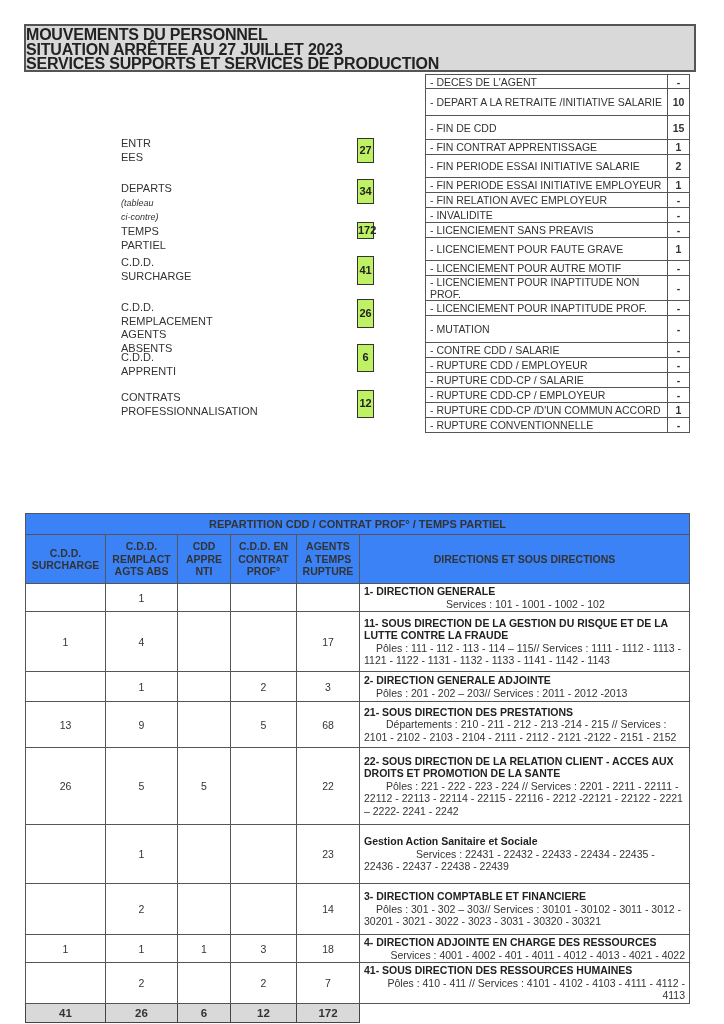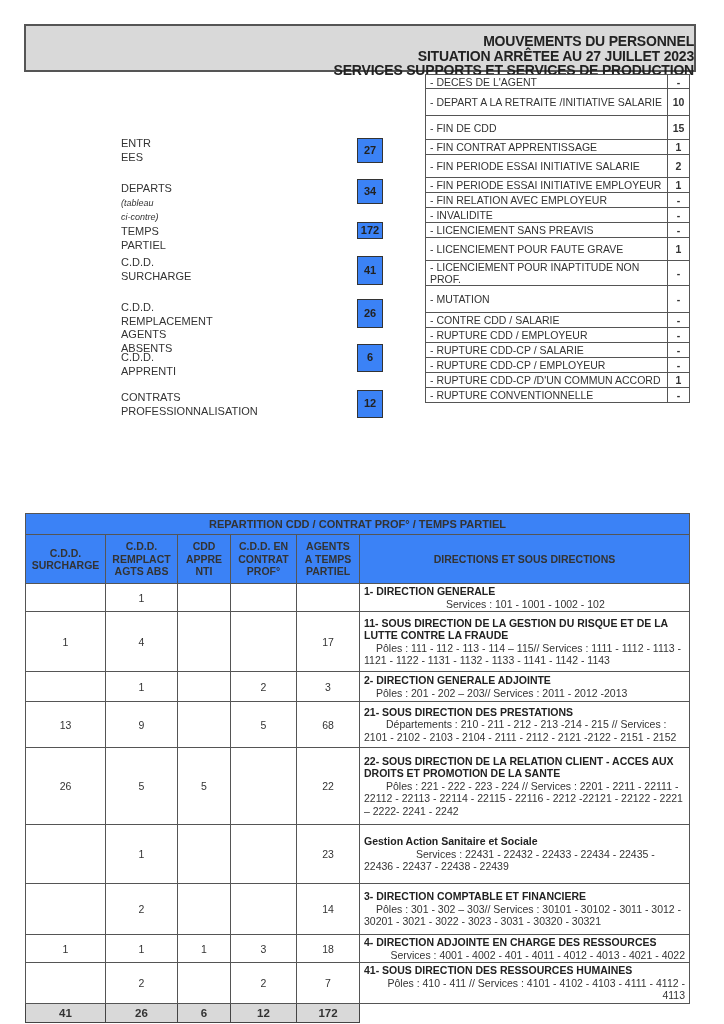--- a/index.html
+++ b/index.html
@@ -1,26 +1,26 @@
 <!DOCTYPE html>
 <html><head>
 <meta charset="utf-8">
 <style>
   html, body { margin: 0; padding: 0; background: #ffffff; }
   body { width: 724px; height: 1024px; position: relative; overflow: hidden;
          font-family: "Liberation Sans", sans-serif; color: #222; }
   .header-box { position: absolute; left: 24px; top: 24px; width: 672px; height: 48px;
          background: #d9d9d9; border: 2px solid #555; box-sizing: border-box;
-         text-align: right; font-weight: bold; font-size: 14px; line-height: 14.5px;
-         padding-top: 8px; letter-spacing: -0.2px; }
+         text-align: left; font-weight: bold; font-size: 16px; line-height: 14.5px;
+         padding-top: 2px; letter-spacing: -0.2px; }
   .summary { position: absolute; left: 0; top: 0; }
   .sum-label { position: absolute; left: 121px; font-size: 11px; line-height: 13.5px; color: #333; }
   .sum-label i { font-size: 9px; }
-  .sum-box { position: absolute; left: 357px; width: 26px; border: 1.5px solid #333; box-sizing: border-box;
-         text-align: center; font-weight: bold; font-size: 11px; background: #3b82f6; }
+  .sum-box { position: absolute; left: 357px; width: 17px; border: 1.5px solid #333; box-sizing: border-box;
+         text-align: center; font-weight: bold; font-size: 11px; background: #bef264; }
   table { border-collapse: collapse; }
   .dep-table { position: absolute; left: 425px; top: 74px; width: 265px; font-size: 10.5px; }
   .dep-table td { border: 1px solid #555; padding: 0 4px; line-height: 12px; color: #333; }
   .dep-table td.v { width: 21px; text-align: center; font-weight: bold; padding: 0; }
   .rep-table { position: absolute; left: 25px; top: 513px; width: 665px; font-size: 10.5px; }
   .rep-table td, .rep-table th { border: 1px solid #555; }
   .rep-table th { background: #3b82f6; font-weight: bold; font-size: 10.5px; line-height: 12.5px; color: #333; }
   .rep-table .title-row th { height: 18px; font-size: 11px; }
   .rep-table td.n { text-align: center; color: #333; }
   .rep-table td.d { padding: 1px 4px 1px 4px; line-height: 12.5px; color: #333; }
@@ -115,22 +115,30 @@
         <td class="v">-</td>
       </tr>
       <tr style="height: 15px;">
         <td>- LICENCIEMENT SANS PREAVIS</td>
         <td class="v">-</td>
       </tr>
       <tr style="height: 23px;">
         <td>- LICENCIEMENT POUR FAUTE GRAVE</td>
         <td class="v">1</td>
       </tr>
+      <tr style="height: 15px;">
+        <td>- LICENCIEMENT POUR AUTRE MOTIF</td>
+        <td class="v">-</td>
+      </tr>
       <tr style="height: 24px;">
         <td>- LICENCIEMENT POUR INAPTITUDE NON PROF.</td>
+        <td class="v">-</td>
+      </tr>
+      <tr style="height: 15px;">
+        <td>- LICENCIEMENT POUR INAPTITUDE PROF.</td>
         <td class="v">-</td>
       </tr>
       <tr style="height: 27px;">
         <td>- MUTATION</td>
         <td class="v">-</td>
       </tr>
       <tr style="height: 15px;">
         <td>- CONTRE CDD / SALARIE</td>
         <td class="v">-</td>
       </tr>
@@ -179,21 +187,21 @@
           <div>NTI</div>
         </th>
         <th style="width: 63px; height: 46px;">
           <div>C.D.D. EN</div>
           <div>CONTRAT</div>
           <div>PROF°</div>
         </th>
         <th style="width: 60px; height: 46px;">
           <div>AGENTS</div>
           <div>A TEMPS</div>
-          <div>PARTIEL</div>
+          <div>RUPTURE</div>
         </th>
         <th style="height: 46px;">
           <div>DIRECTIONS ET SOUS DIRECTIONS</div>
           <div></div>
           <div></div>
         </th>
       </tr>
   </thead>
   <tbody id="rep-body">
       <tr style="height: 28px;">

